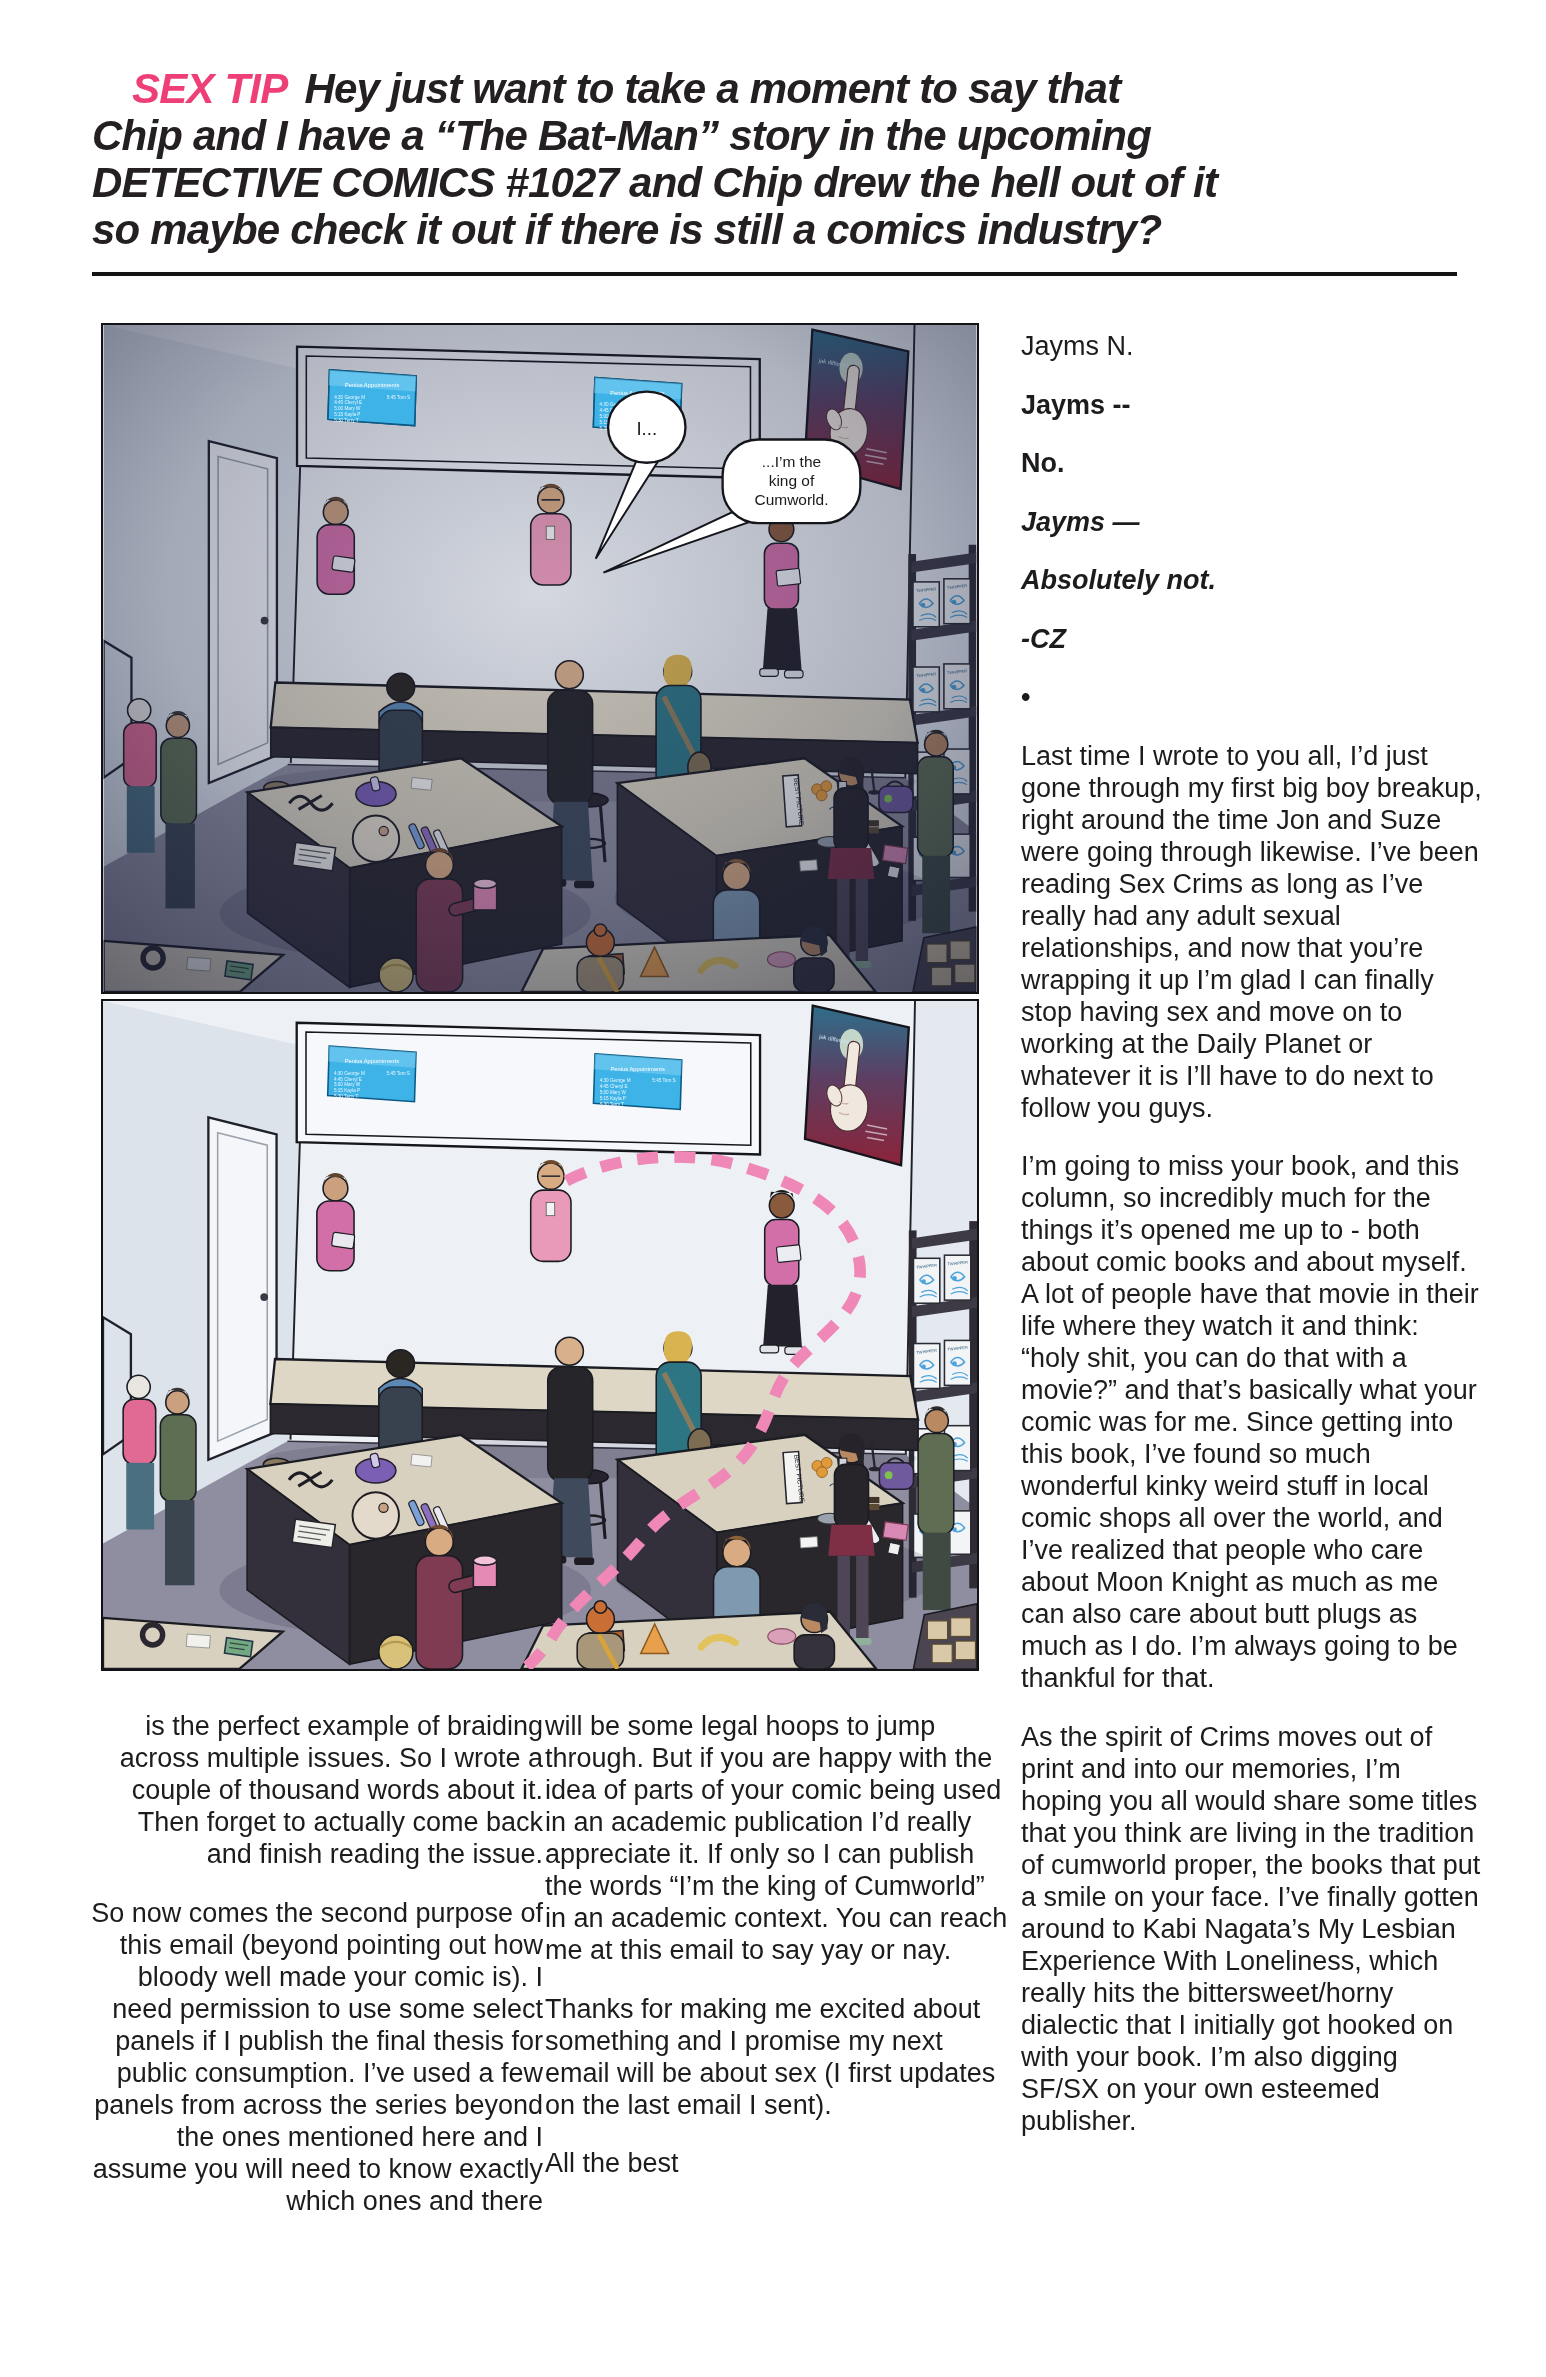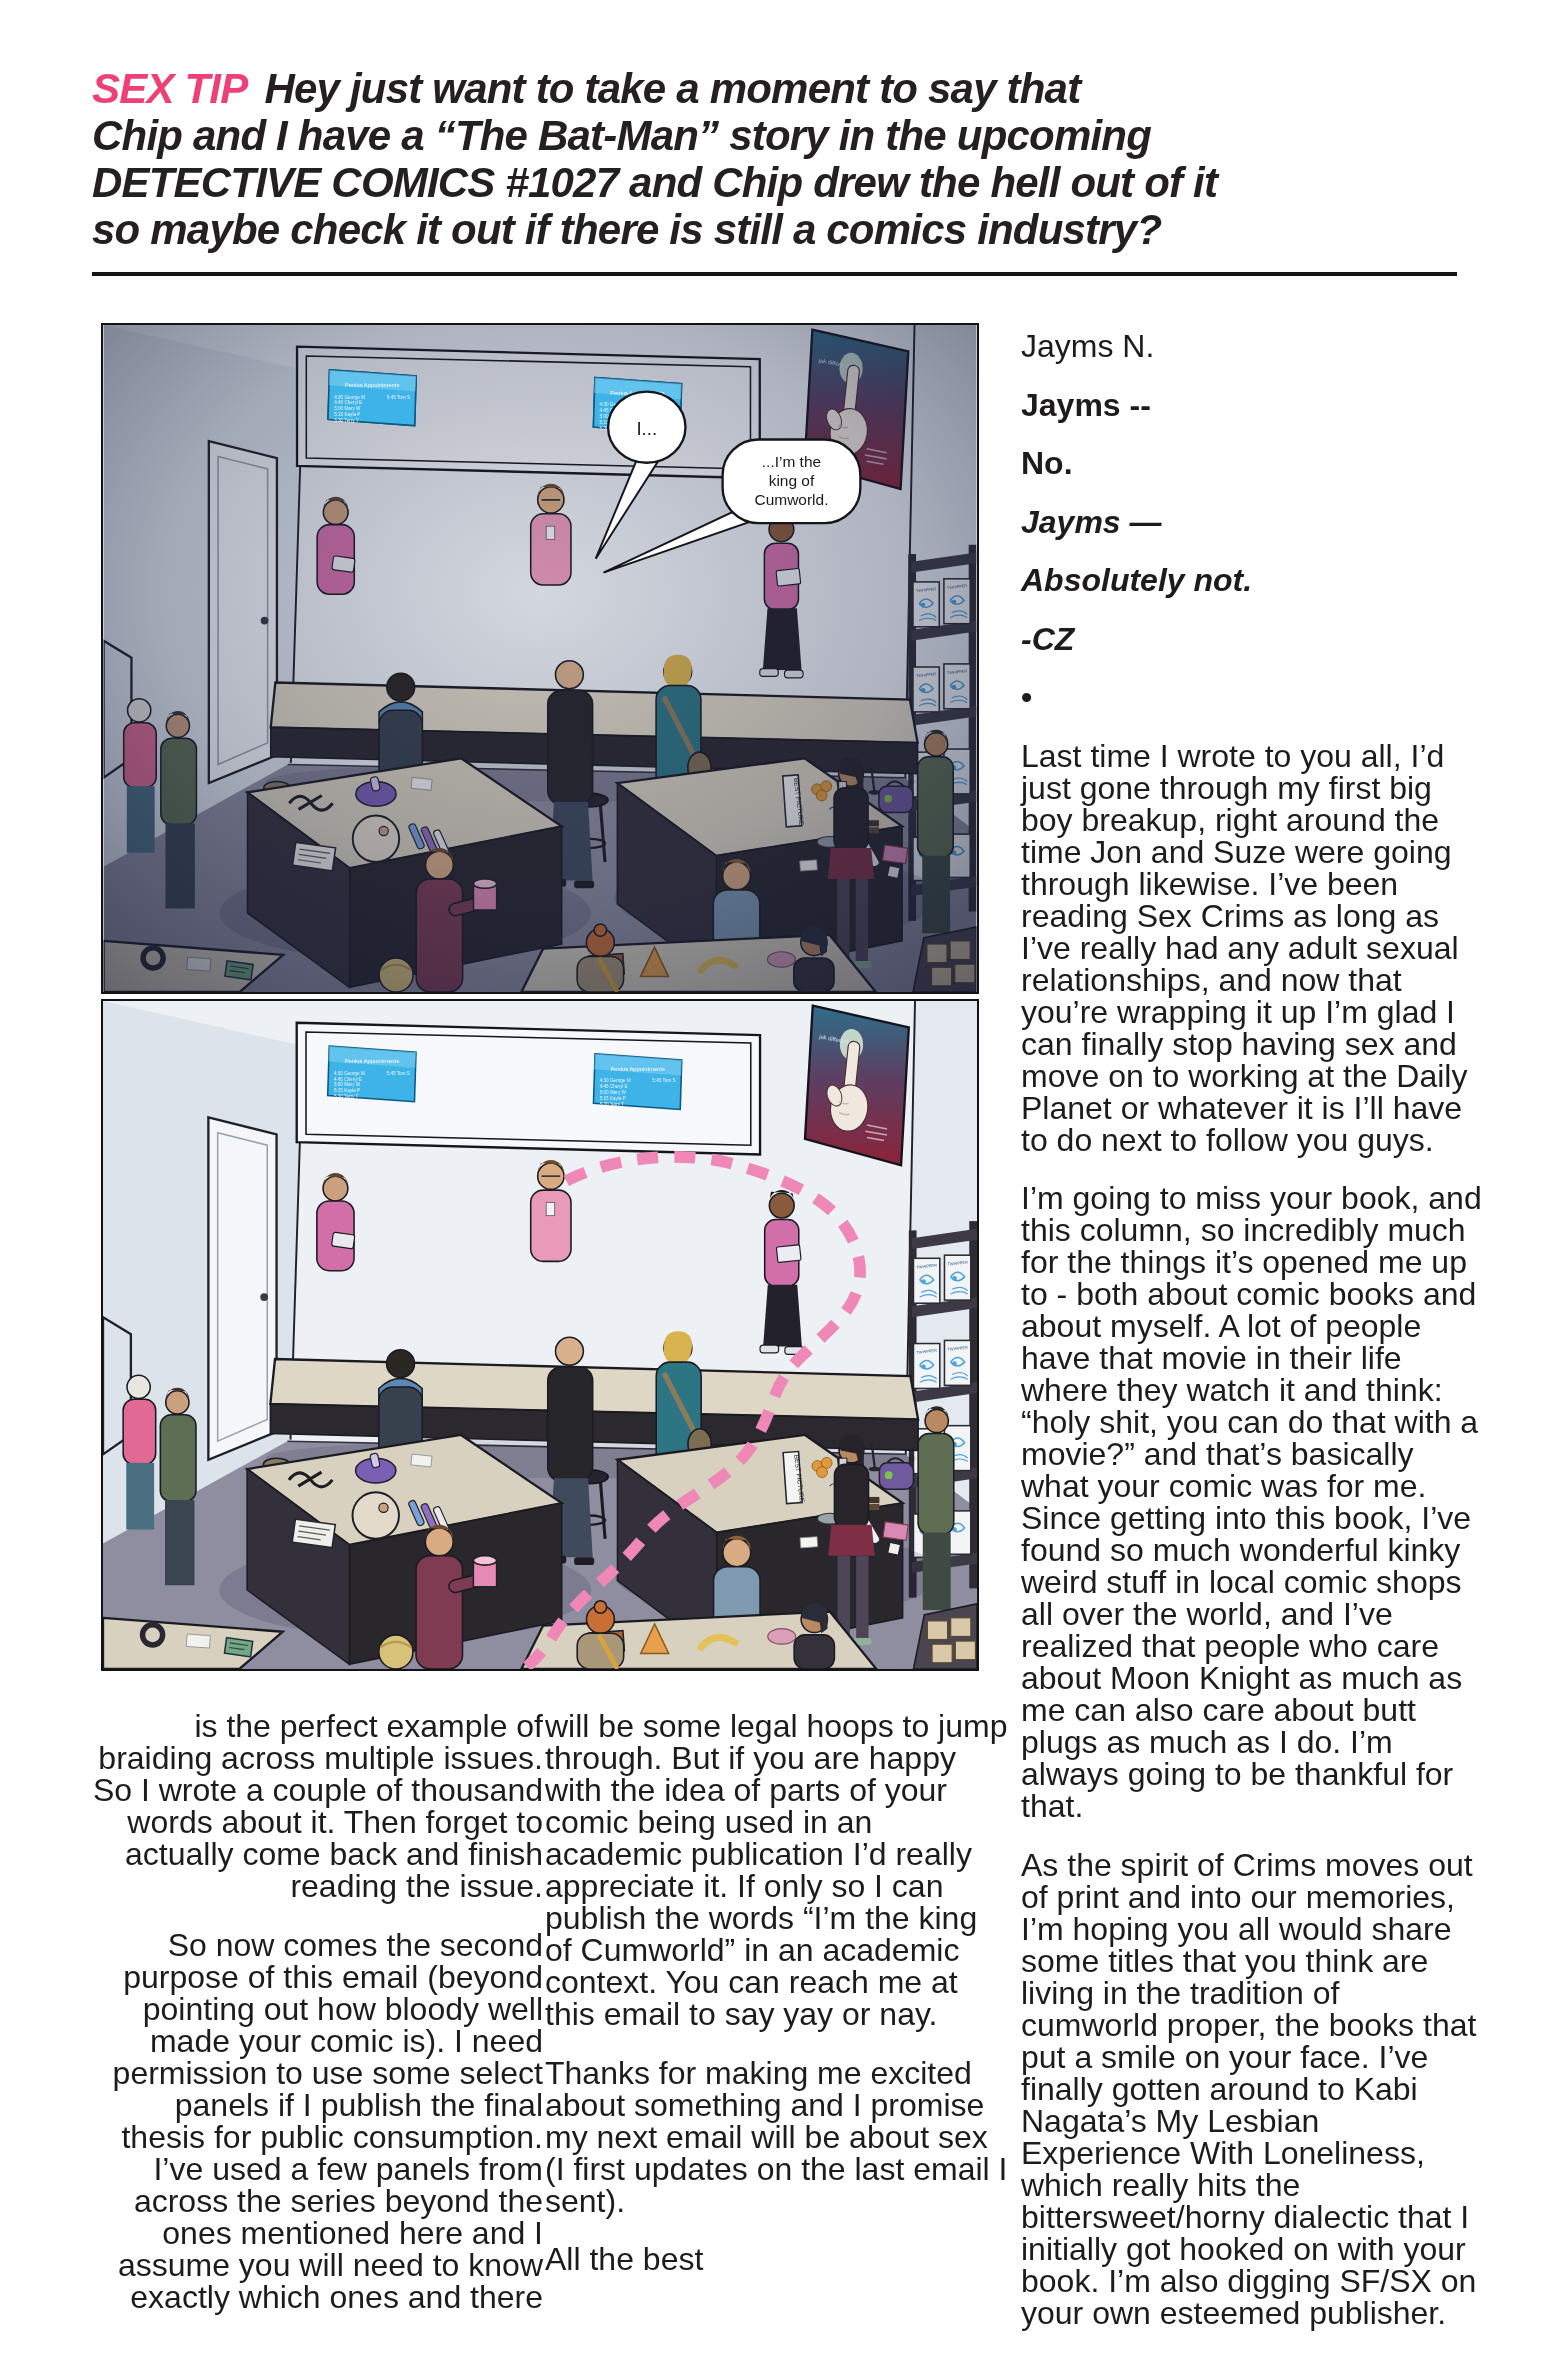--- a/index.html
+++ b/index.html
@@ -2,29 +2,29 @@
 <html style="font-size:12.4px"><head>
 <meta charset="utf-8">
 <style>
   html,body{margin:0;padding:0;background:#fff;}
   #page{position:relative;width:1547px;height:2377px;background:#ffffff;overflow:hidden;
         font-family:"Liberation Sans",sans-serif;color:#1d1b1c;}
   
   #header{position:absolute;left:92px;top:65px;width:1375px;
           font-style:italic;font-weight:700;font-size:42px;line-height:47px;
           letter-spacing:-0.8px;color:#242022;}
-  #header .sextip{color:#ee4077;margin-right:17px;}
+  #header .sextip{color:#ee4077;margin-right:17px;margin-left:40px;}
   #rule{position:absolute;left:92px;top:272px;width:1365px;height:3.9px;background:#151313;}
   
   .panel{position:absolute;left:101px;width:878px;border:2.3px solid #131317;box-sizing:border-box;background:#eef1f6;}
   #panel1{top:323px;height:671px;}
   #panel2{top:999px;height:672px;}
   .panel svg{display:block;width:100%;height:100%;}
   
-  .col{position:absolute;font-size:32px;line-height:32px;color:#1d1b1c;}
+  .col{position:absolute;font-size:27px;line-height:32px;color:#1d1b1c;}
   .col p{margin:0 0 26.5px 0;}
   #right-col{left:1021px;top:330px;width:461px;}
   #bottom-left{left:87px;top:1710px;width:456px;text-align:right;}
   #bottom-mid{left:545px;top:1710px;width:467px;}
   .att{margin:0 0 44px 0;}
   .xb{font-weight:700;margin:0 0 40px 0;}
   .xbi{font-weight:700;font-style:italic;margin:0 0 40px 0;}
   .xbi-tight{font-weight:700;font-style:italic;margin:0;}
   .bullet{font-weight:700;margin:0 0 47px 0;}
   .signoff{margin:0;}

